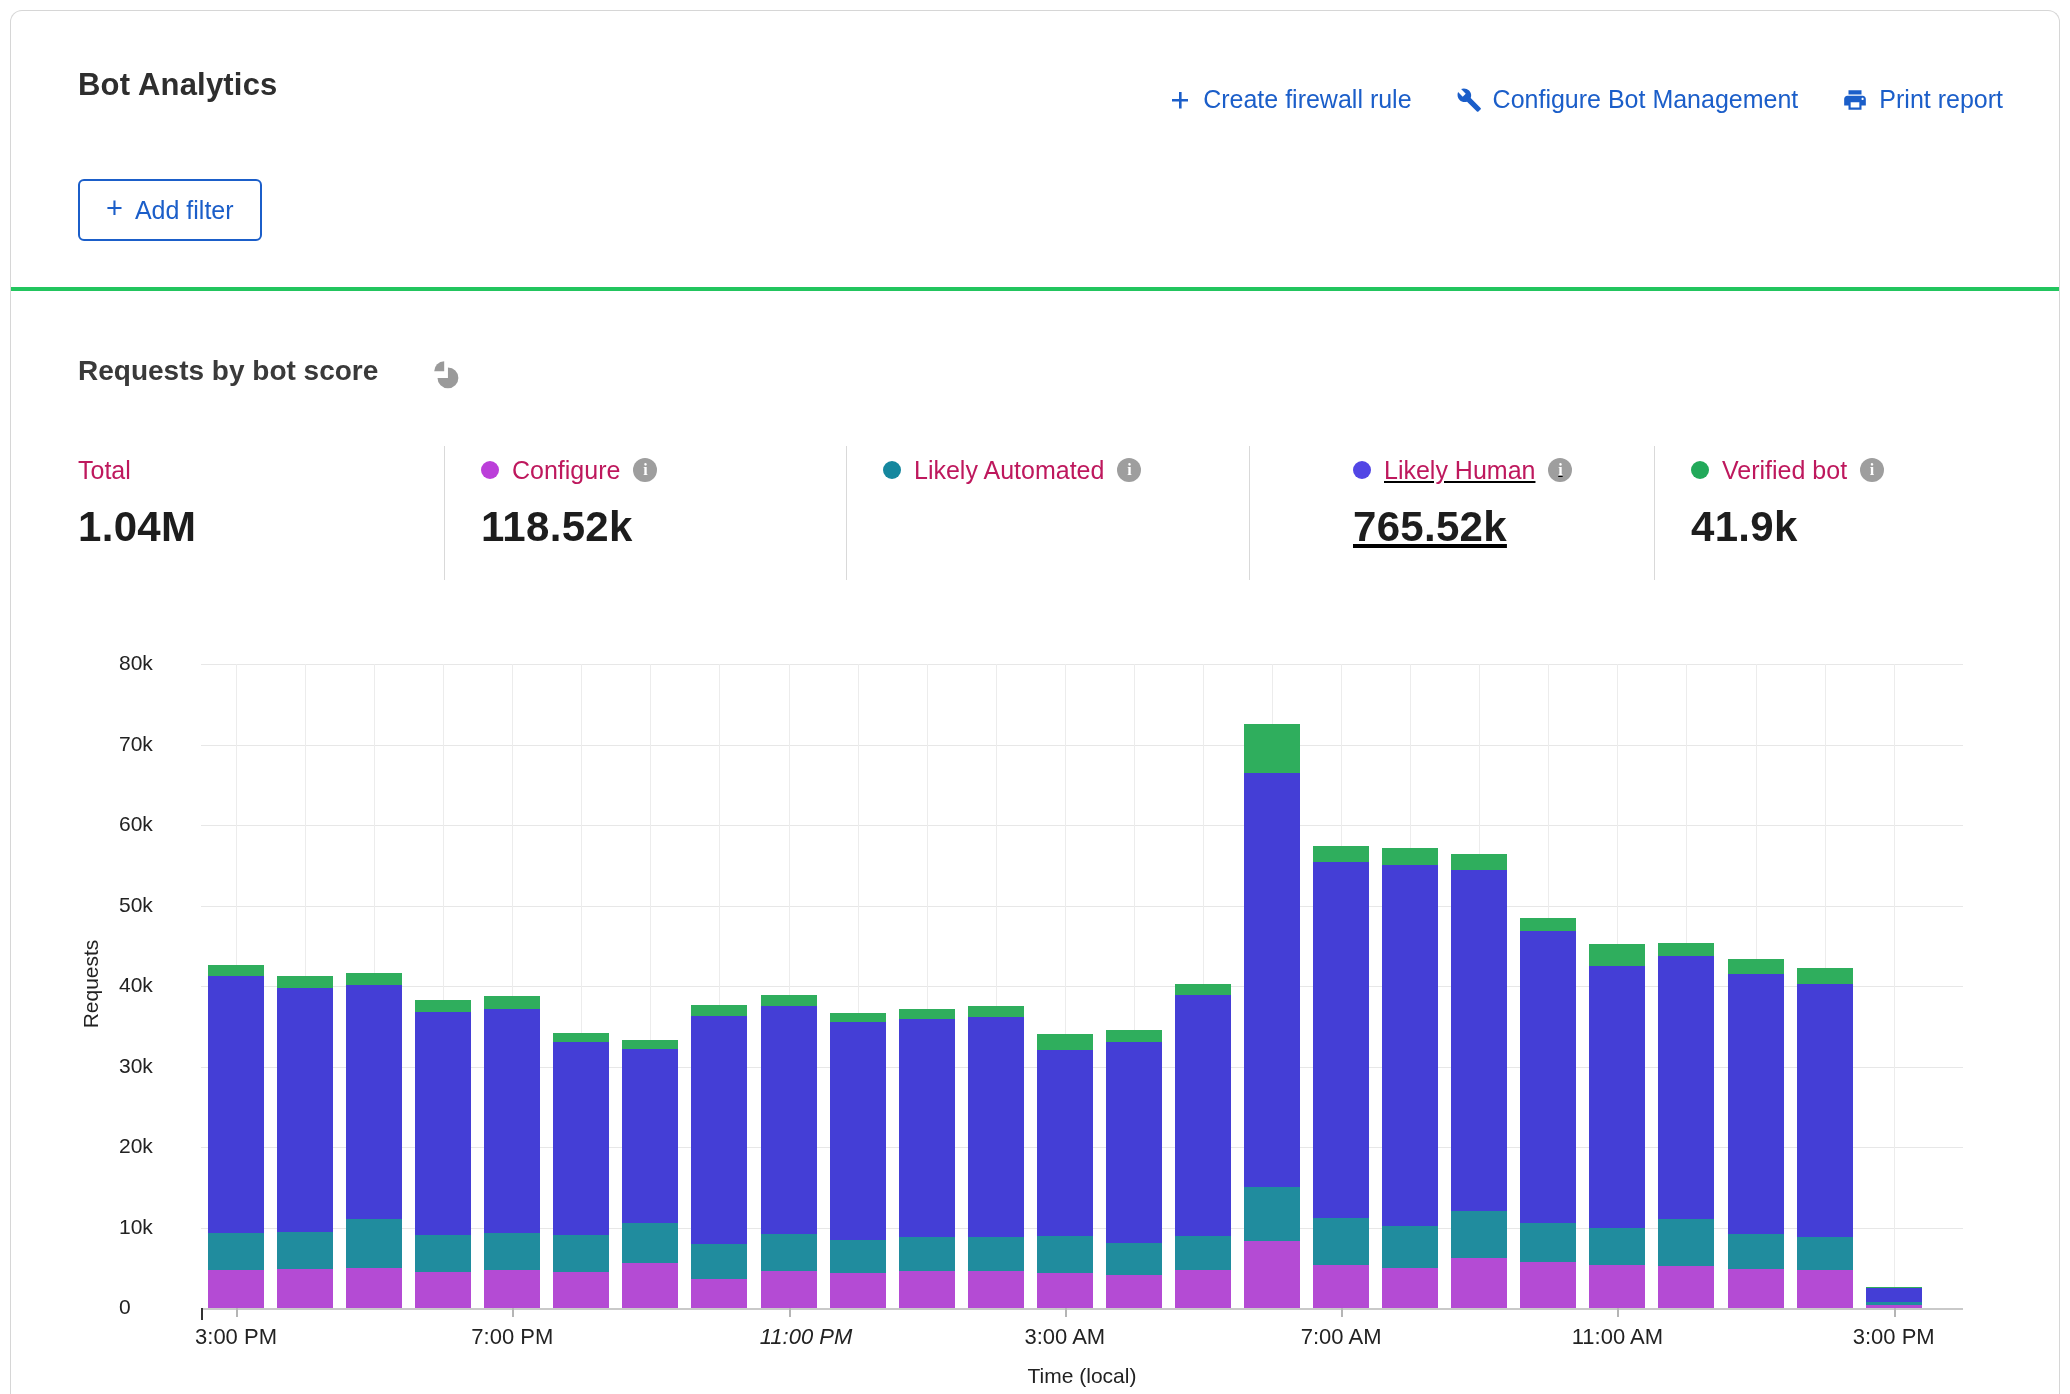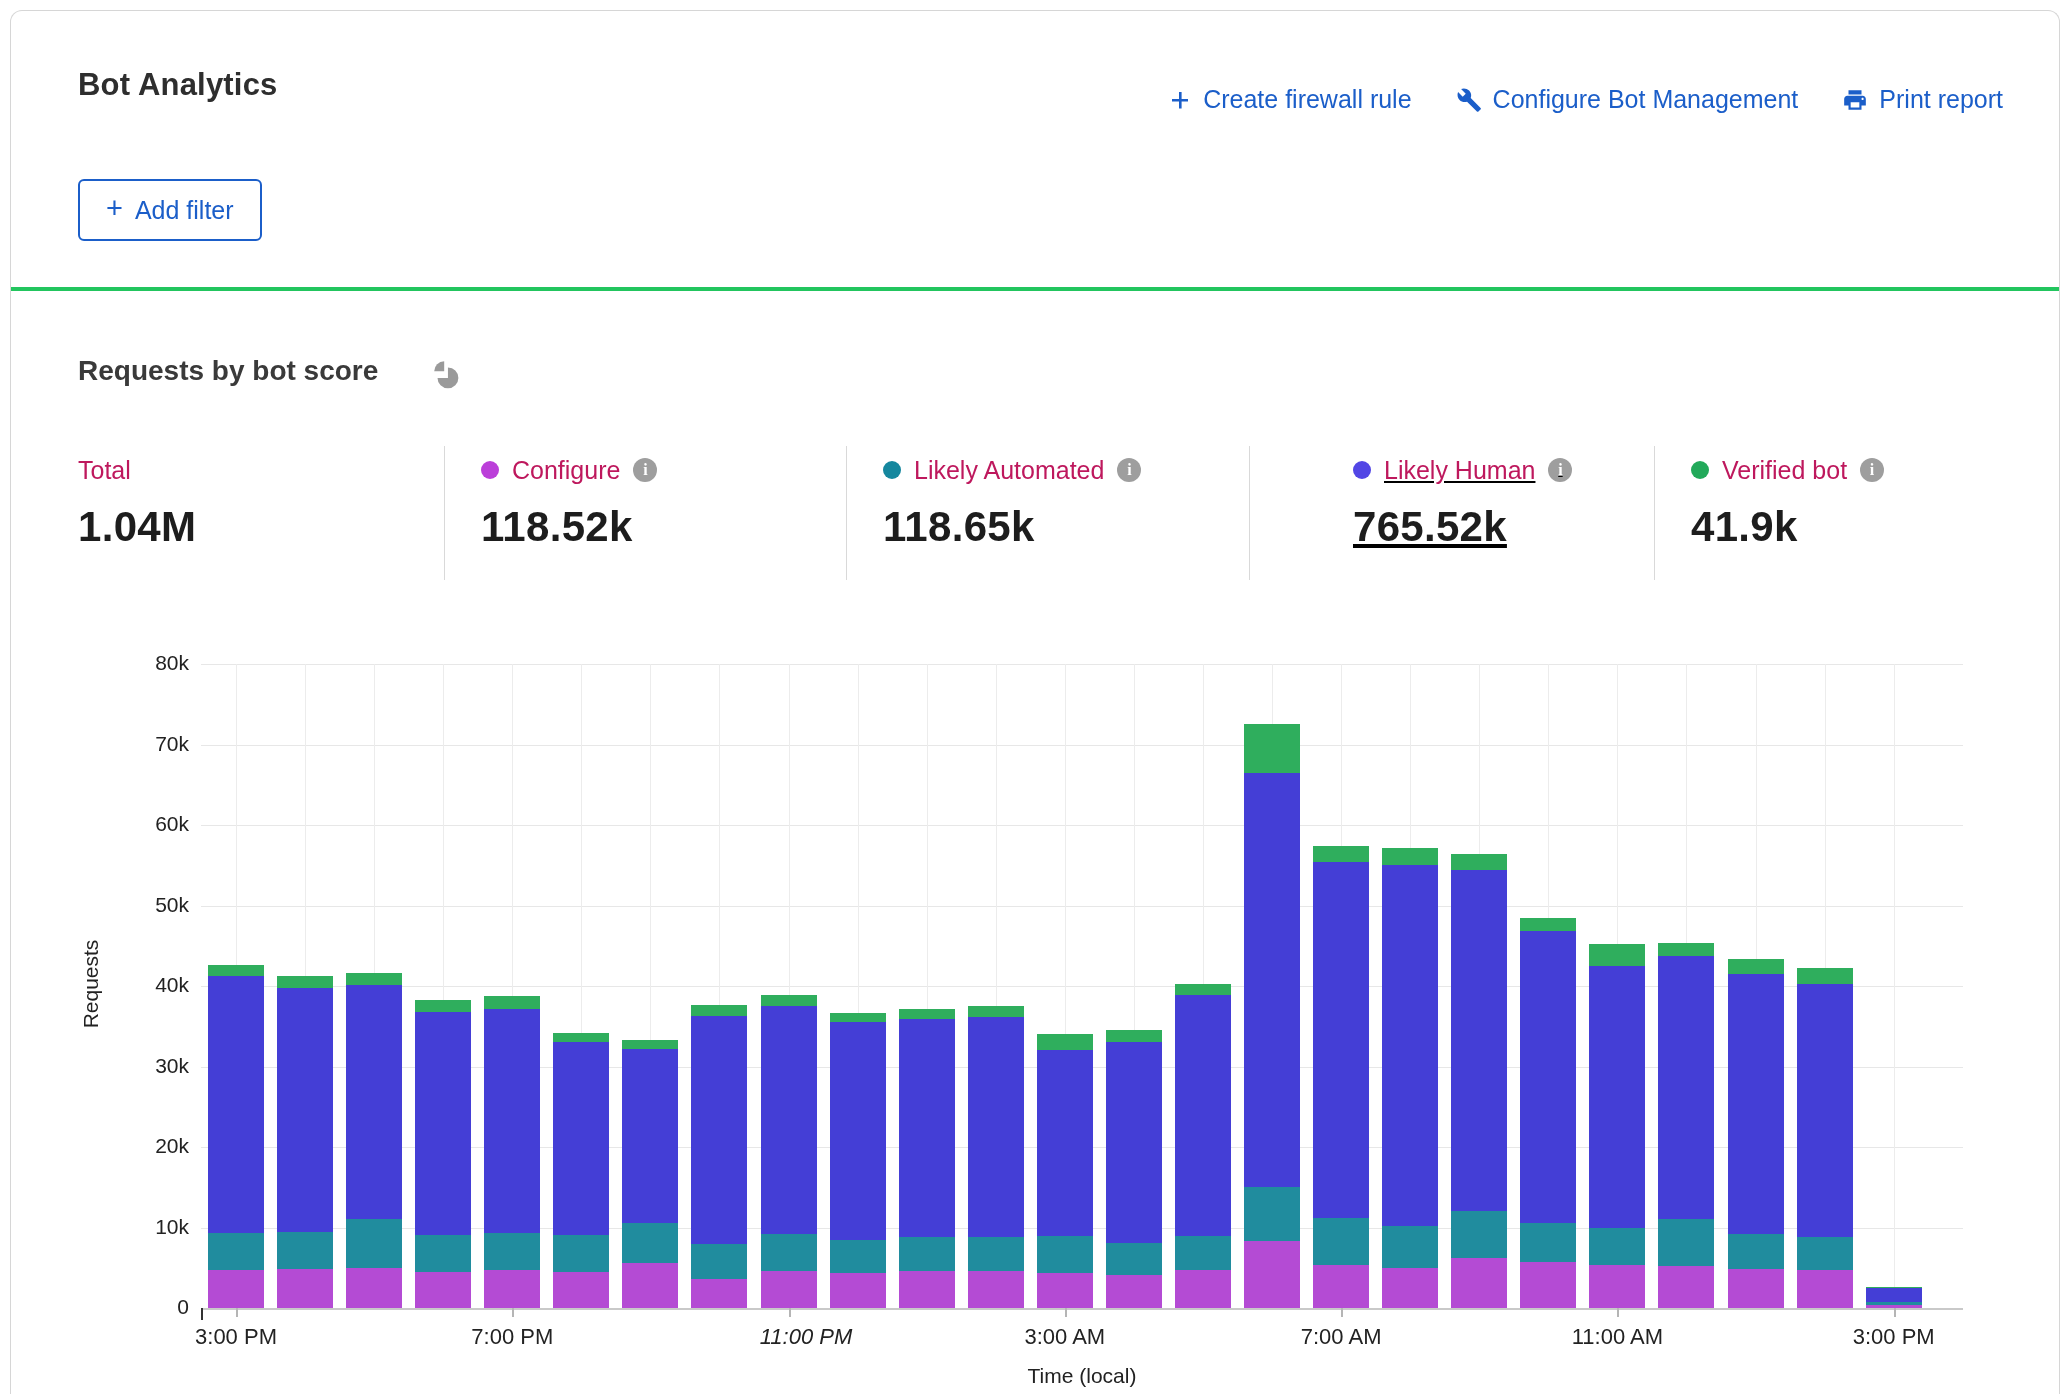--- a/index.html
+++ b/index.html
@@ -29,21 +29,21 @@
   .stat-dot{width:18px;height:18px;border-radius:50%;}
   .stat-label{font-size:25px;color:#be185d;}
   .info-ic{width:24px;height:24px;border-radius:50%;background:#9e9e9e;color:#fff;font-size:16px;font-weight:700;
            display:flex;align-items:center;justify-content:center;font-family:"Liberation Serif",serif;}
   .stat-value{font-size:42px;font-weight:700;color:#1d1d1d;margin-top:16px;letter-spacing:.3px;}
   .stat-div{position:absolute;top:435px;width:1px;height:134px;background:#d9d9d9;}
   
   .hgrid{position:absolute;height:1px;background:#e7e7e7;}
   .hgrid0{position:absolute;height:2px;background:#c9c9c9;}
   .vgrid{position:absolute;width:1px;background:#ececec;}
-  .ylab{position:absolute;font-size:21px;color:#222;text-align:right;width:70px;}
+  .ylab{position:absolute;font-size:21px;color:#222;width:70px;}
   .xlab{position:absolute;font-size:22px;color:#222;text-align:center;width:140px;}
   .seg{position:absolute;}
   .xtick{position:absolute;width:2px;height:9px;background:#b5b5b5;}
   .ylabel-rot{position:absolute;font-size:21px;color:#222;transform:rotate(-90deg);transform-origin:center;}
   .xlabel{position:absolute;font-size:21px;color:#222;text-align:center;width:300px;}
 </style>
 </head>
 <body>
 
 <div class="card">
@@ -108,21 +108,20 @@
     </div>
     <div class="stat-value">118.52k</div>
   </div>
 
   <div class="stat-col" style="left:872px;">
     <div class="stat-head">
       <span class="stat-dot" style="background: rgb(21, 135, 158);"></span>
       <span class="stat-label">Likely Automated</span>
       <span class="info-ic">i</span>
     </div>
-    <div class="stat-value">118.65k</div>
   </div>
 
   <div class="stat-col" style="left:1342px;text-decoration:underline;">
     <div class="stat-head">
       <span class="stat-dot" style="background: rgb(82, 70, 229);"></span>
       <span class="stat-label">Likely Human</span>
       <span class="info-ic">i</span>
     </div>
     <div class="stat-value">765.52k</div>
   </div>

